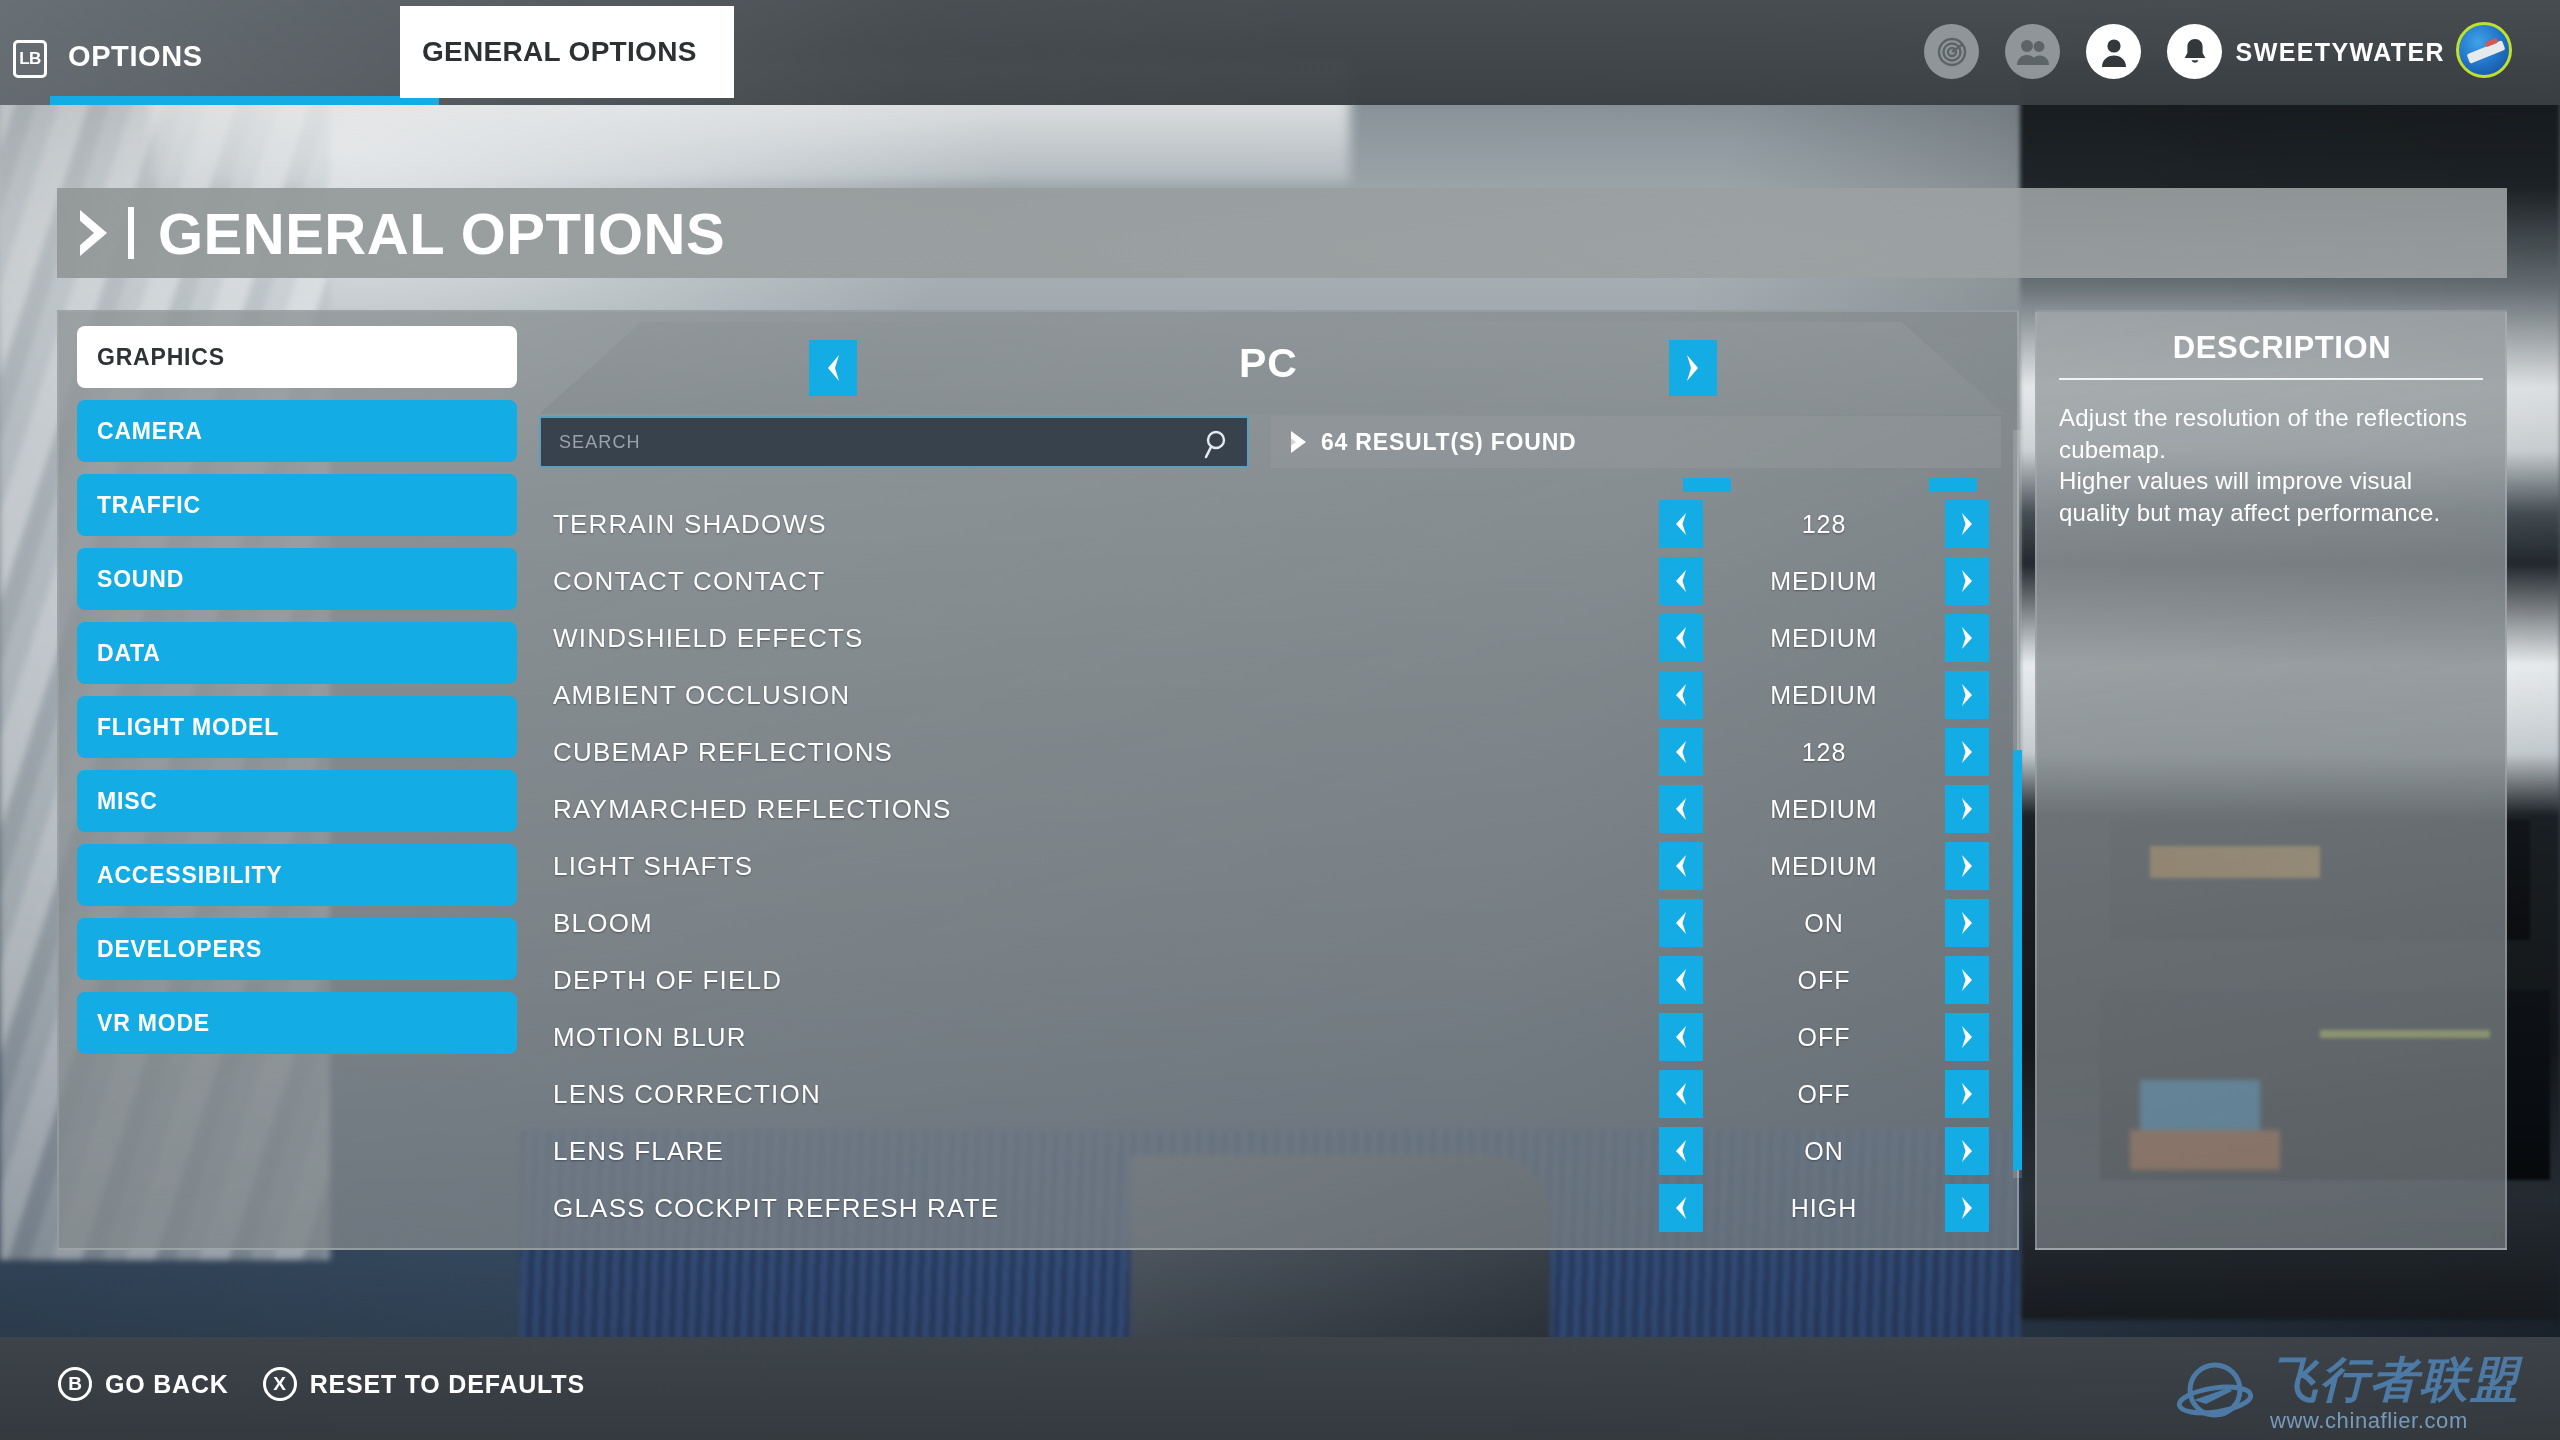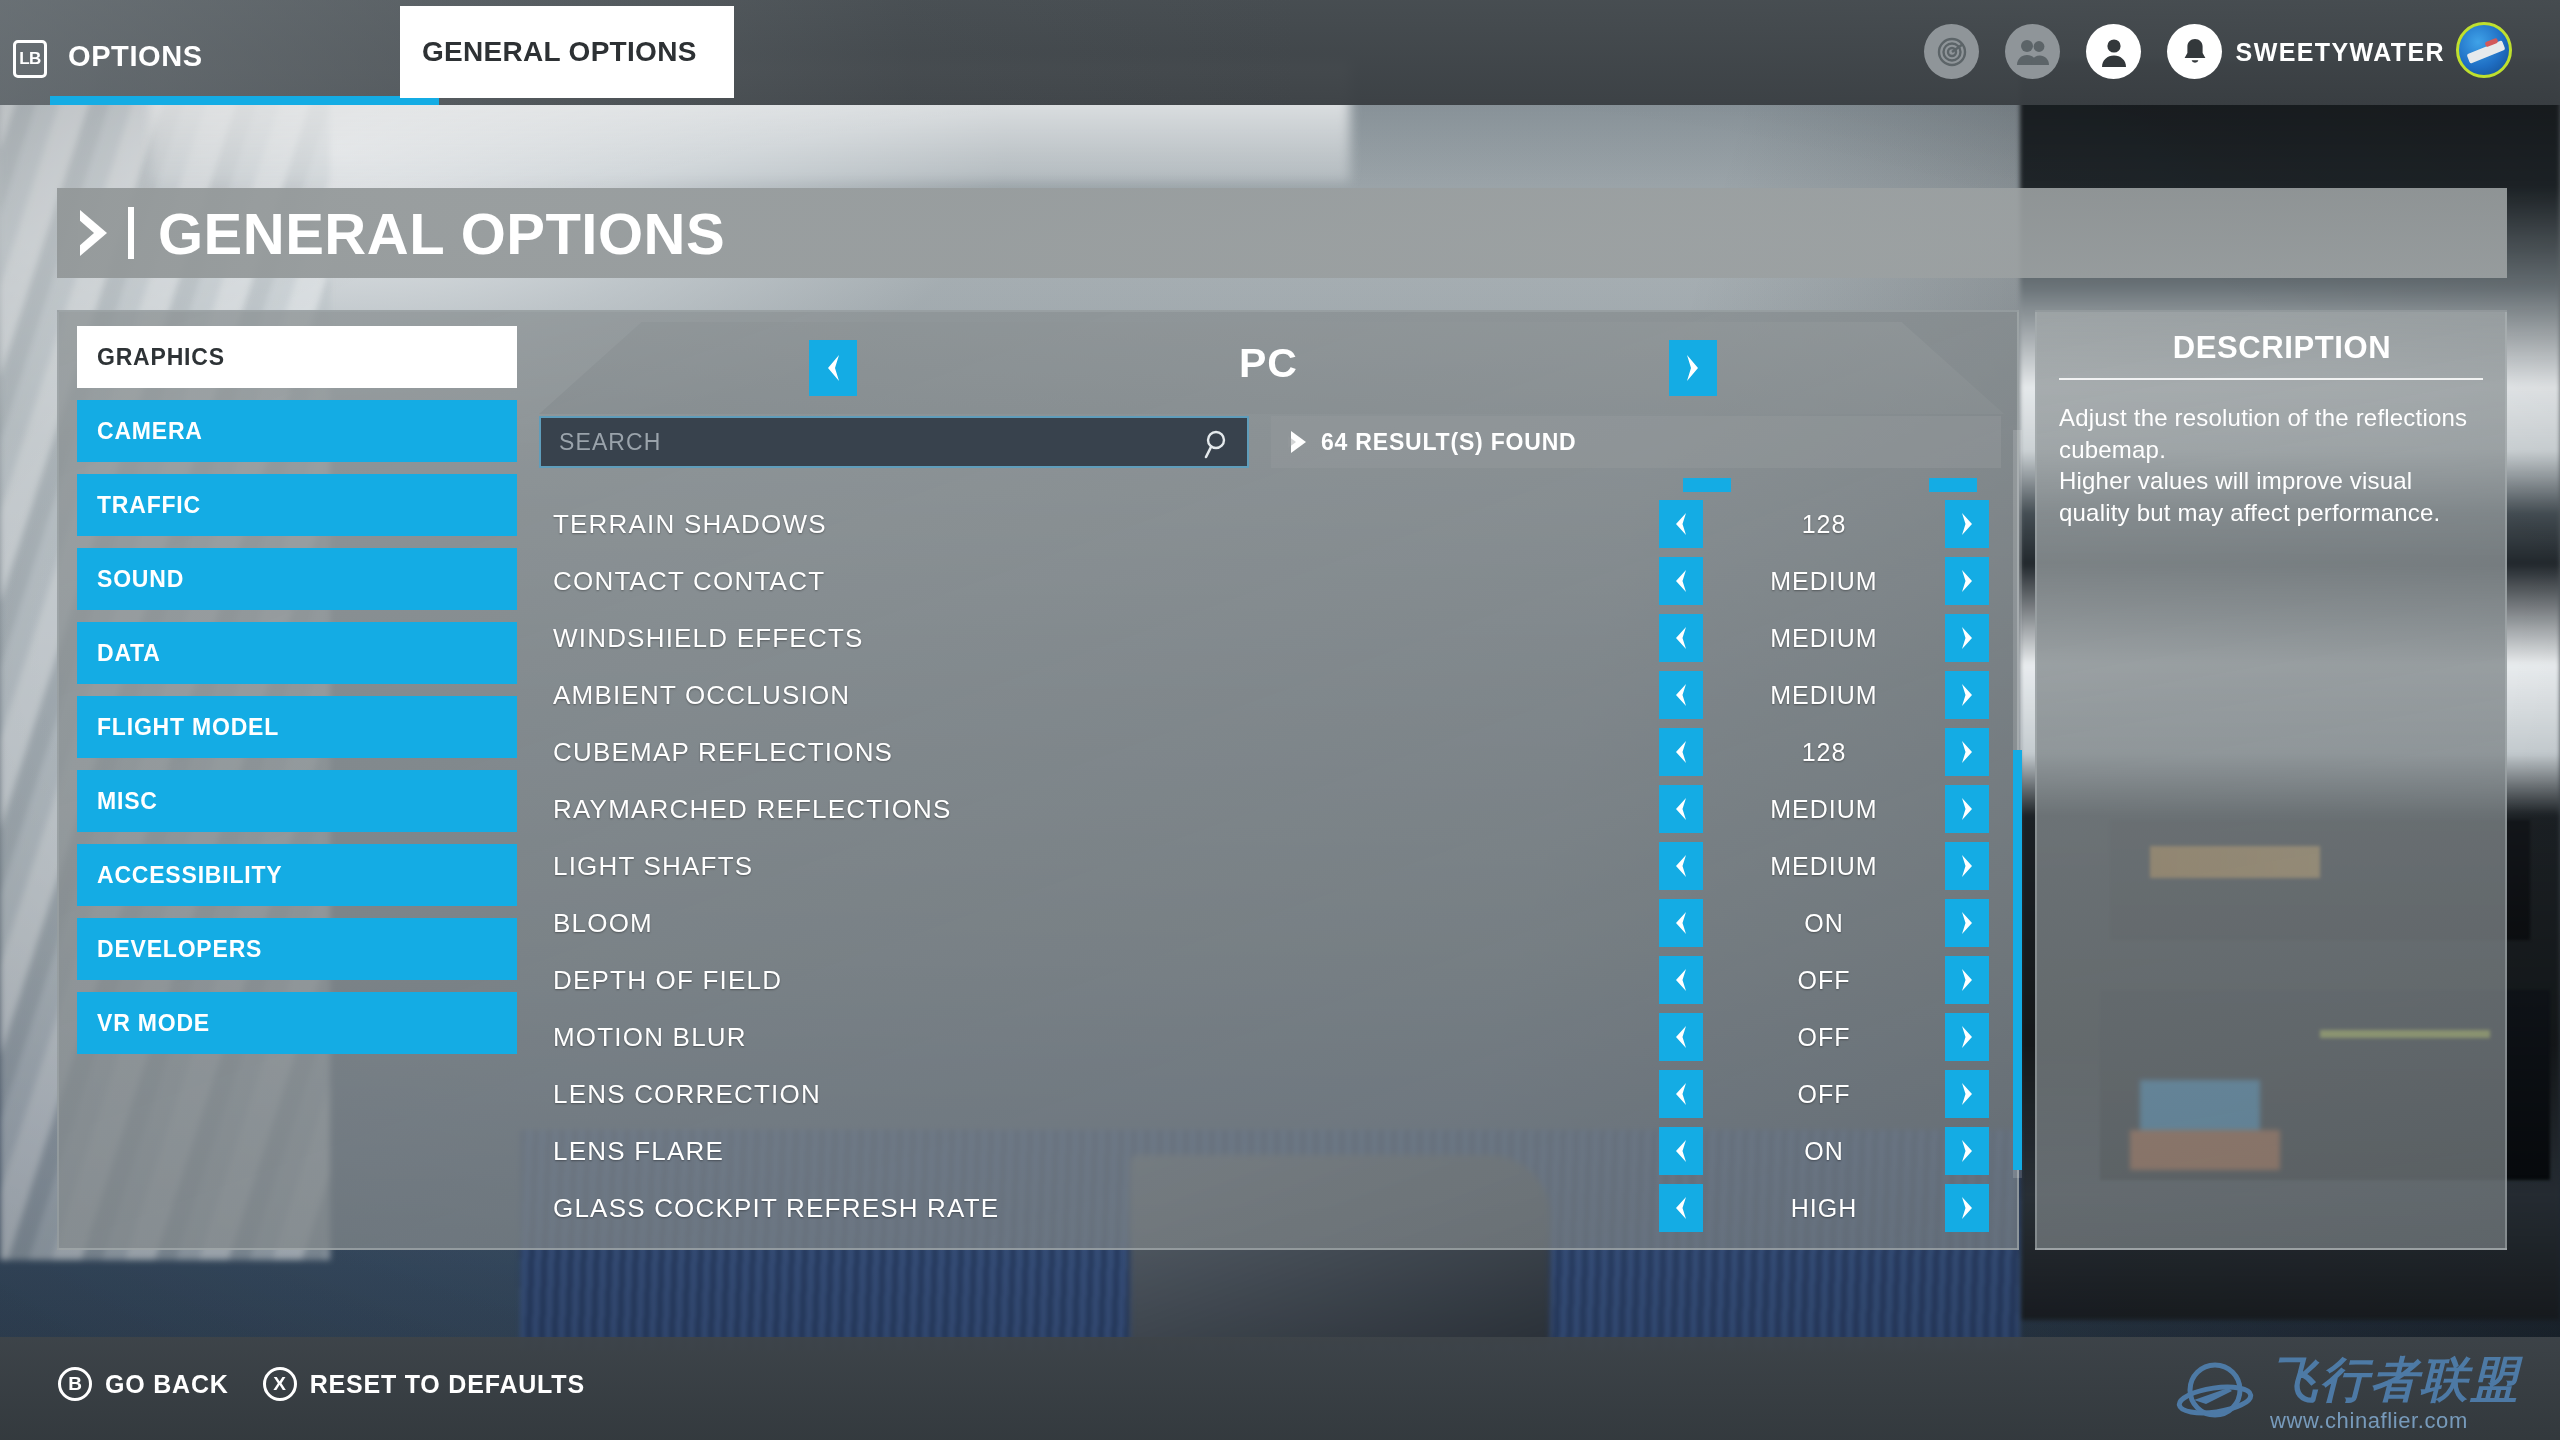--- a/index.html
+++ b/index.html
@@ -197,21 +197,21 @@
 
   
   .sidebar {
     position:absolute; left:18px; top:14px; width:440px;
   }
   .side-item {
     height:62px; margin-bottom:12px;
     display:flex; align-items:center;
     padding-left:20px;
     font-size:23px; font-weight:bold; letter-spacing:0.8px;
-    background:#14ace4; color:#ffffff;
+    background:#14ace4; color:#ffffff;border-radius:8px;
   }
   .side-item.active { background:#ffffff; color:#2e3336; }
 
   
   .settings {
     position:absolute; left:480px; top:10px; width:1465px; height:918px;
   }
   .settings-head {
     position:relative; height:92px;
     background: linear-gradient(185deg, rgba(148,154,156,0.55), rgba(120,127,131,0.3));
@@ -232,21 +232,21 @@
   }
 
   .search-row { position:relative; height:52px; margin-top:2px; display:flex; }
   .search-box {
     position:relative; width:710px; height:52px;
     background:#38424d;
     border:2px solid #5f9dbb;
     display:flex; align-items:center;
   }
   .search-box .ph {
-    padding-left:18px; color:#9aa3ab; font-size:23px; letter-spacing:1.1px;
+    padding-left:18px; color:#9aa3ab; font-size:18px; letter-spacing:1.1px;
   }
   .search-icon { position:absolute; right:16px; top:11px; }
   .results-box {
     position:relative; margin-left:22px; width:730px; height:52px;
     background: rgba(150,156,158,0.42);
     display:flex; align-items:center;
   }
   .results-chev {
     margin-left:20px; width:16px; height:22px; position:relative;
   }

